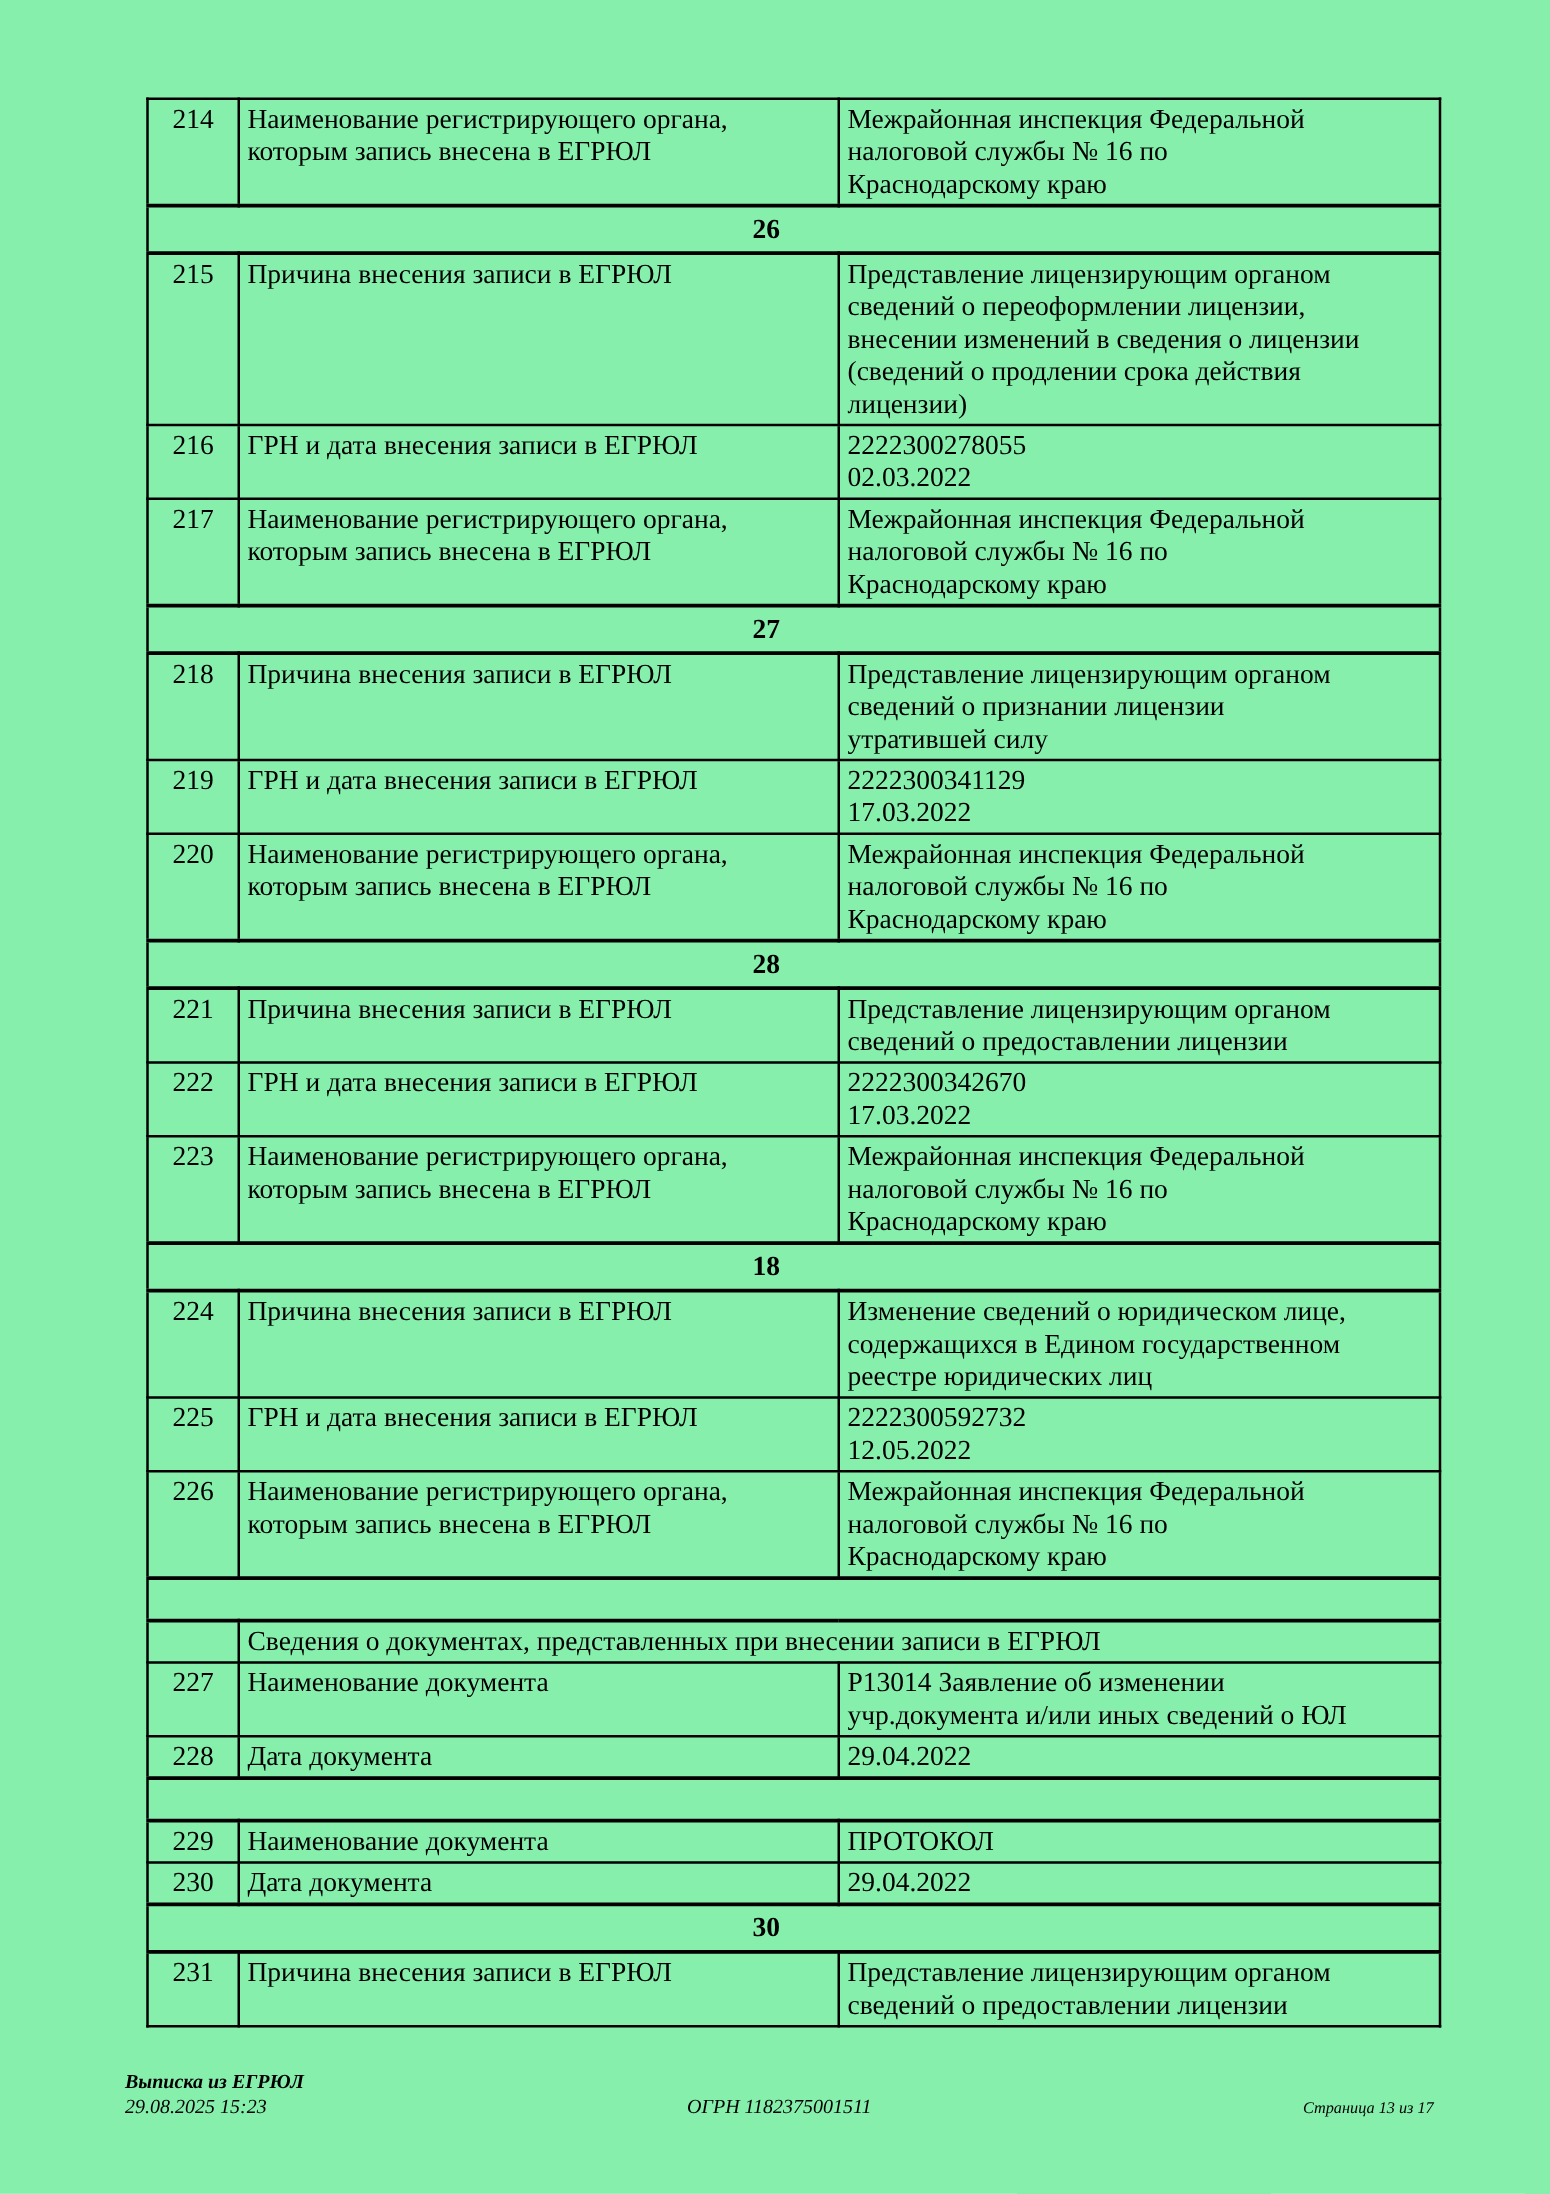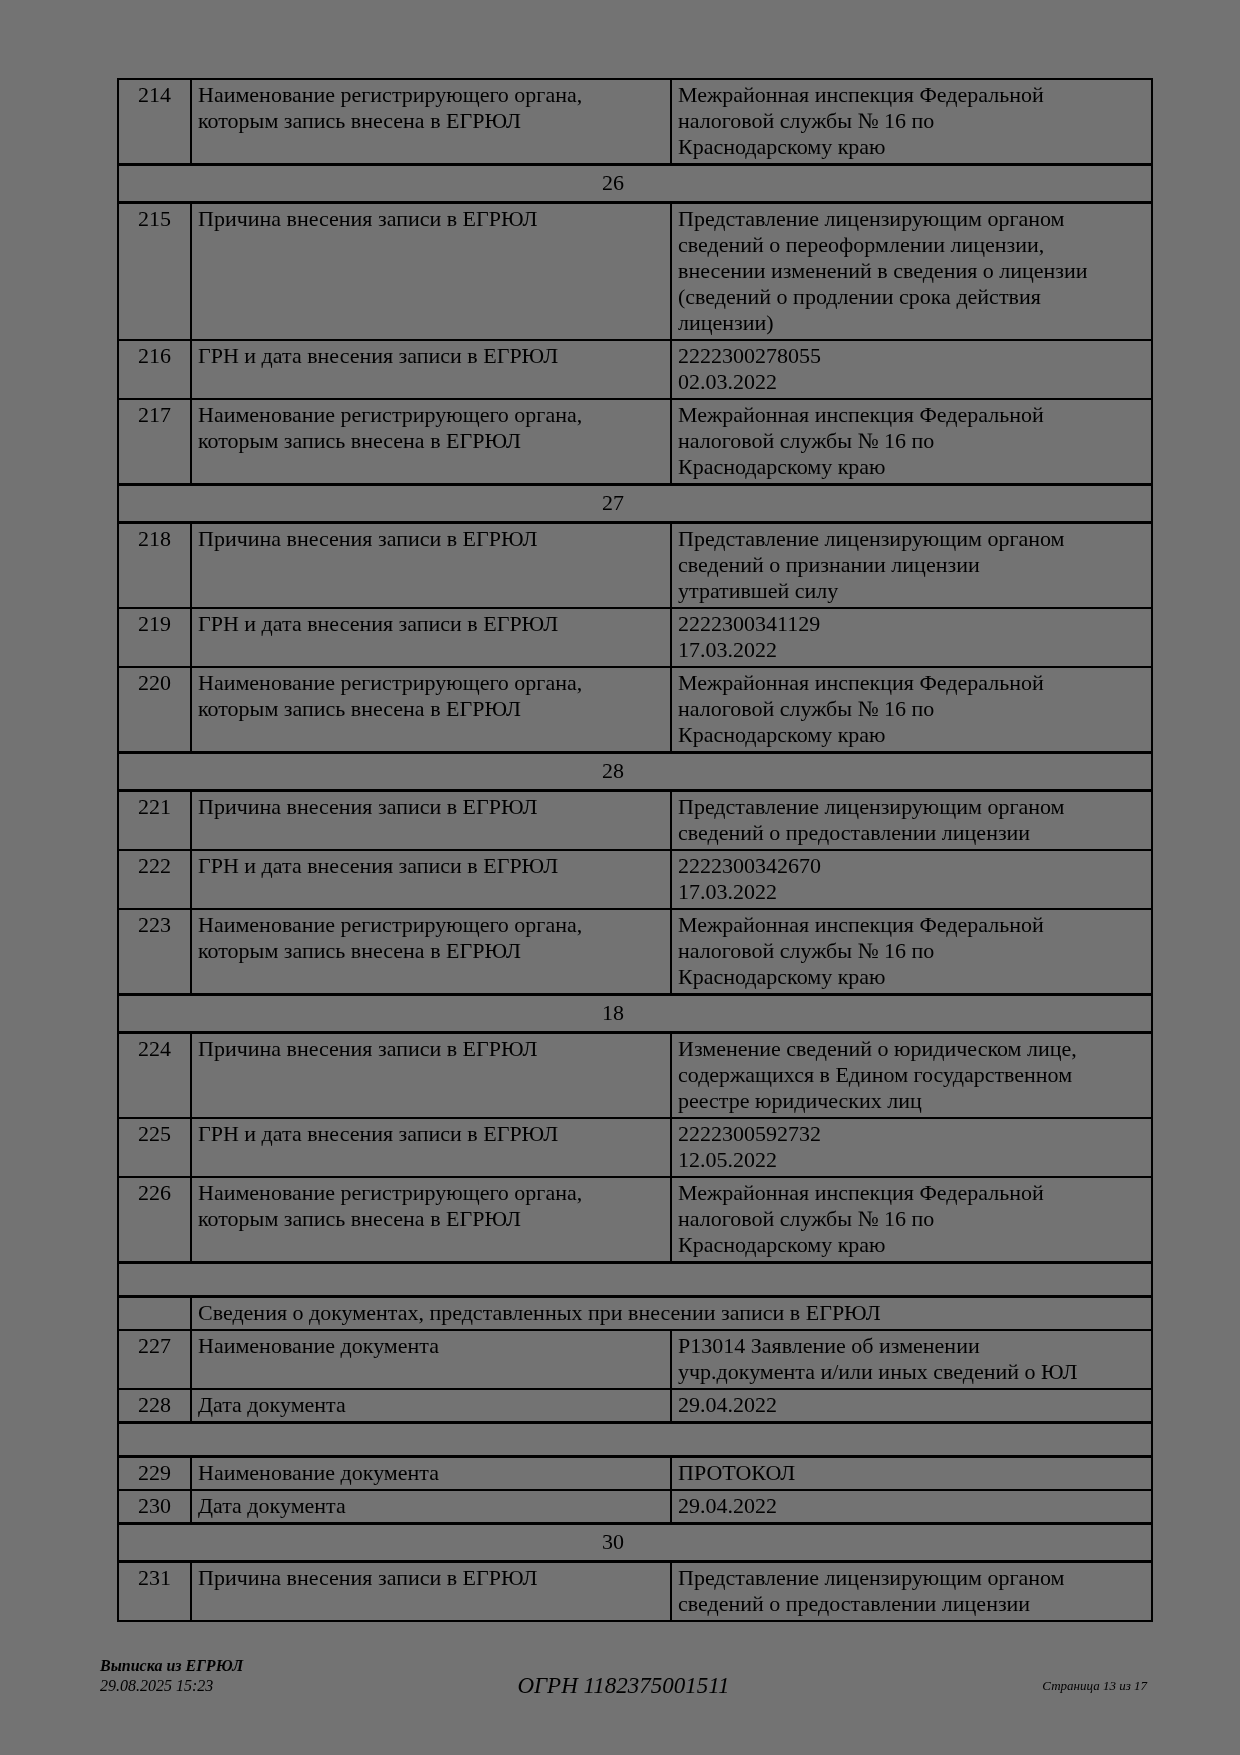--- a/index.html
+++ b/index.html
@@ -6,21 +6,21 @@
   html, body { margin: 0; padding: 0; }
   body {
     width: 1240px; height: 1755px;
     background: #ffffff;
     font-family: "Liberation Serif", "DejaVu Serif", serif;
     color: #000;
   }
   .page {
     position: relative;
     width: 1240px; height: 1755px;
-    background: #737373;
+    background: #86efac;
     overflow: hidden;
   }
   table.egrul {
     position: absolute;
     left: 117px; top: 78px;
     width: 1034px;
     border-collapse: collapse;
     table-layout: fixed;
   }
   col.c-num { width: 73px; }
@@ -31,21 +31,21 @@
     font-size: 22px;
     line-height: 26px;
     padding: 2px 6px 3px 6px;
     vertical-align: top;
     white-space: pre-line;
     overflow: hidden;
   }
   td.num { text-align: center; white-space: nowrap; }
   td.section {
     text-align: center;
-    font-weight: normal;
+    font-weight: bold;
     height: 30px;
     padding-right: 50px; 
     border-top-width: 3px;
     border-bottom-width: 3px;
     vertical-align: middle;
     margin-left: 43px;
   }
   td.spacer {
     height: 26px;
     border-top-width: 3px;
@@ -64,21 +64,21 @@
     font-size: 16px;
     line-height: 20px;
     font-style: italic;
   }
   .footer .doc-title { font-weight: bold; display: block; }
   .footer .doc-datetime { display: block; }
   .footer .ogrn {
     position: absolute;
     left: 0; right: 0; bottom: 0;
     text-align: center;
-    font-size: 23px;
+    font-size: 16px;
   }
   .footer .pagenum {
     position: absolute;
     right: 0; bottom: 0;
     font-size: 13px;
   }
 </style>
 </head>
 <body>
 

